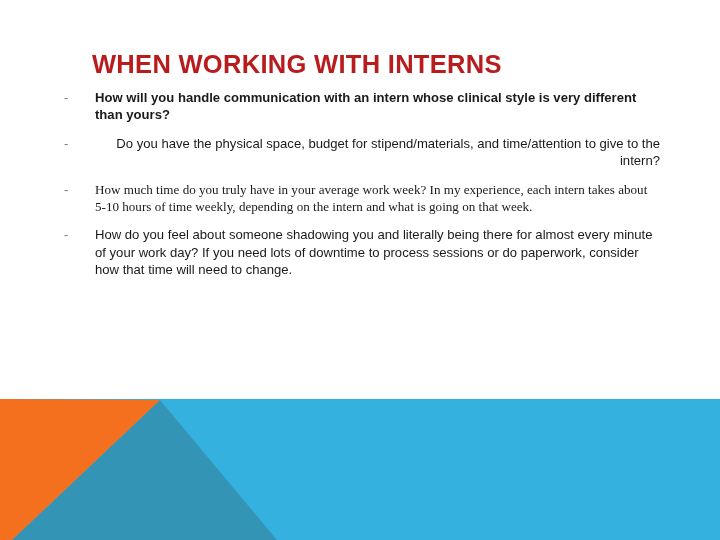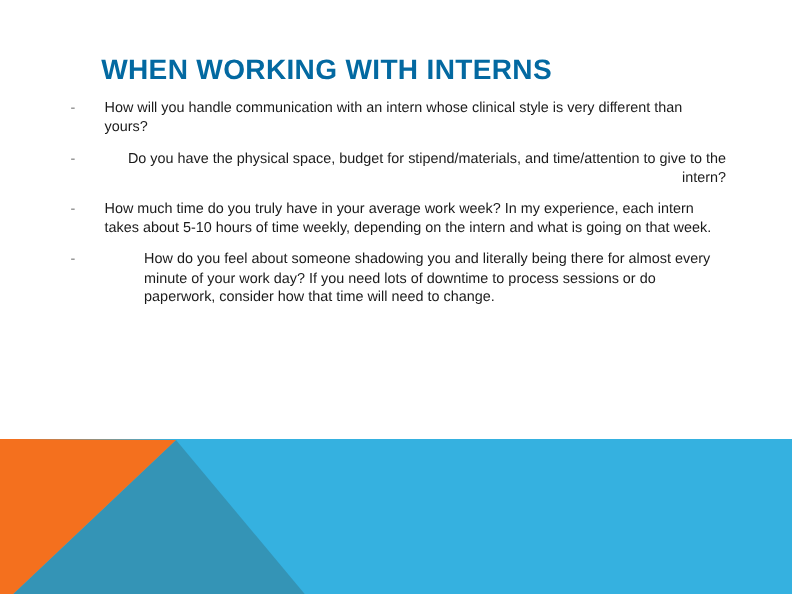--- a/index.html
+++ b/index.html
@@ -84,42 +84,42 @@
     display: block;
     width: 720px;
     height: 141px;
   }
 </style>
 </head>
 <body>
 
 <div class="slide" style="background: rgb(255, 255, 255);">
 
-  <h1 class="slide-title" style="color: #0369a1;">When working with interns</h1>
+  <h1 class="slide-title" style="color: #b91c1c;">When working with interns</h1>
 
   <ul class="body-list">
 
     <li class="bullet-item">
       <span class="bullet-marker" style="color: rgb(122, 122, 122);">-</span>
-      <span class="bullet-text" style="color: rgb(26, 26, 26);">How will you handle communication with an intern whose clinical style is very different than yours?</span>
+      <span class="bullet-text" style="color: rgb(26, 26, 26); font-weight: bold;">How will you handle communication with an intern whose clinical style is very different than yours?</span>
     </li>
 
     <li class="bullet-item">
       <span class="bullet-marker" style="color: rgb(122, 122, 122);">-</span>
       <span class="bullet-text" style="color: rgb(26, 26, 26); text-align: right;">Do you have the physical space, budget for stipend/materials, and time/attention to give to the intern?</span>
     </li>
 
     <li class="bullet-item">
       <span class="bullet-marker" style="color: rgb(122, 122, 122);">-</span>
-      <span class="bullet-text" style="color: rgb(26, 26, 26);">How much time do you truly have in your average work week? In my experience, each intern takes about 5-10 hours of time weekly, depending on the intern and what is going on that week.</span>
+      <span class="bullet-text" style="color: rgb(26, 26, 26); font-family: Liberation Serif, serif;">How much time do you truly have in your average work week? In my experience, each intern takes about 5-10 hours of time weekly, depending on the intern and what is going on that week.</span>
     </li>
 
     <li class="bullet-item">
       <span class="bullet-marker" style="color: rgb(122, 122, 122);">-</span>
-      <span class="bullet-text" style="color: rgb(26, 26, 26); margin-left: 36px;">How do you feel about someone shadowing you and literally being there for almost every minute of your work day? If you need lots of downtime to process sessions or do paperwork, consider how that time will need to change.</span>
+      <span class="bullet-text" style="color: rgb(26, 26, 26);">How do you feel about someone shadowing you and literally being there for almost every minute of your work day? If you need lots of downtime to process sessions or do paperwork, consider how that time will need to change.</span>
     </li>
 
   </ul>
 
   <div class="footer-band">
     <svg viewBox="0 0 720 141" preserveAspectRatio="none">
       <rect x="0" y="0" width="720" height="141" fill="#35B1E0"></rect>
       <polygon points="12,141 277,141 160,1" fill="#3494B6"></polygon>
       <polygon points="0,0 160,1 12,141 0,141" fill="#F4701E"></polygon>
     </svg>

